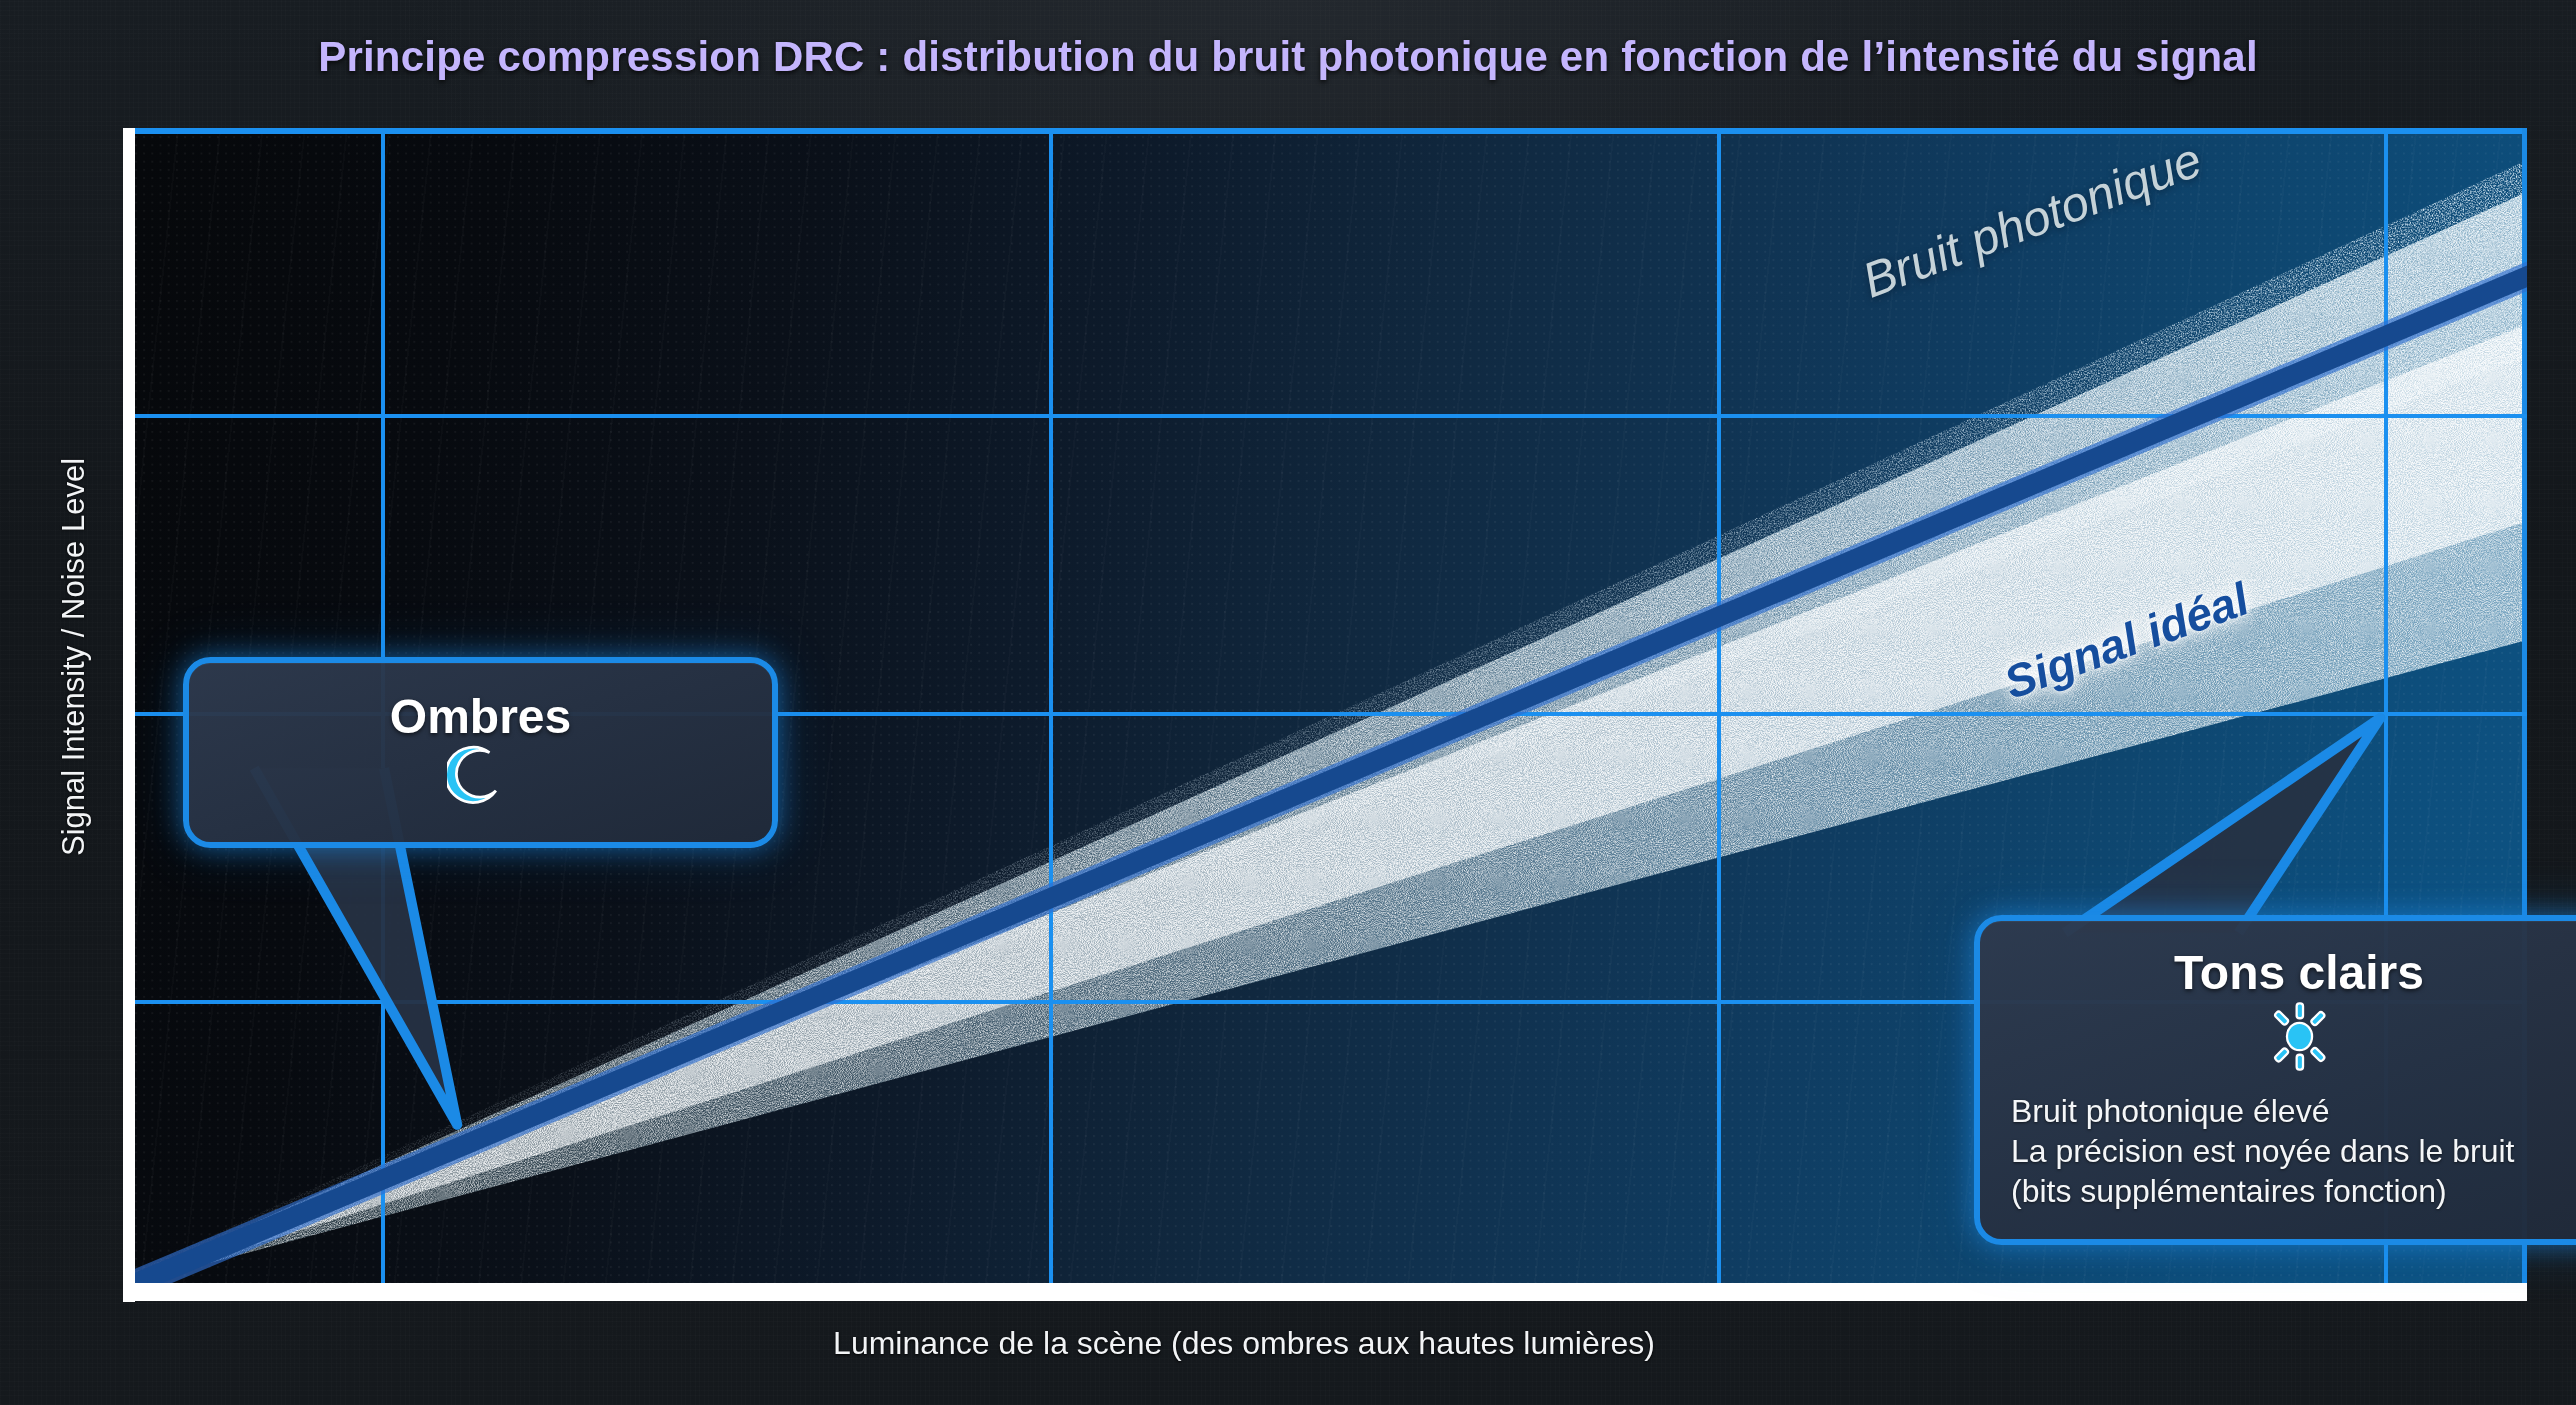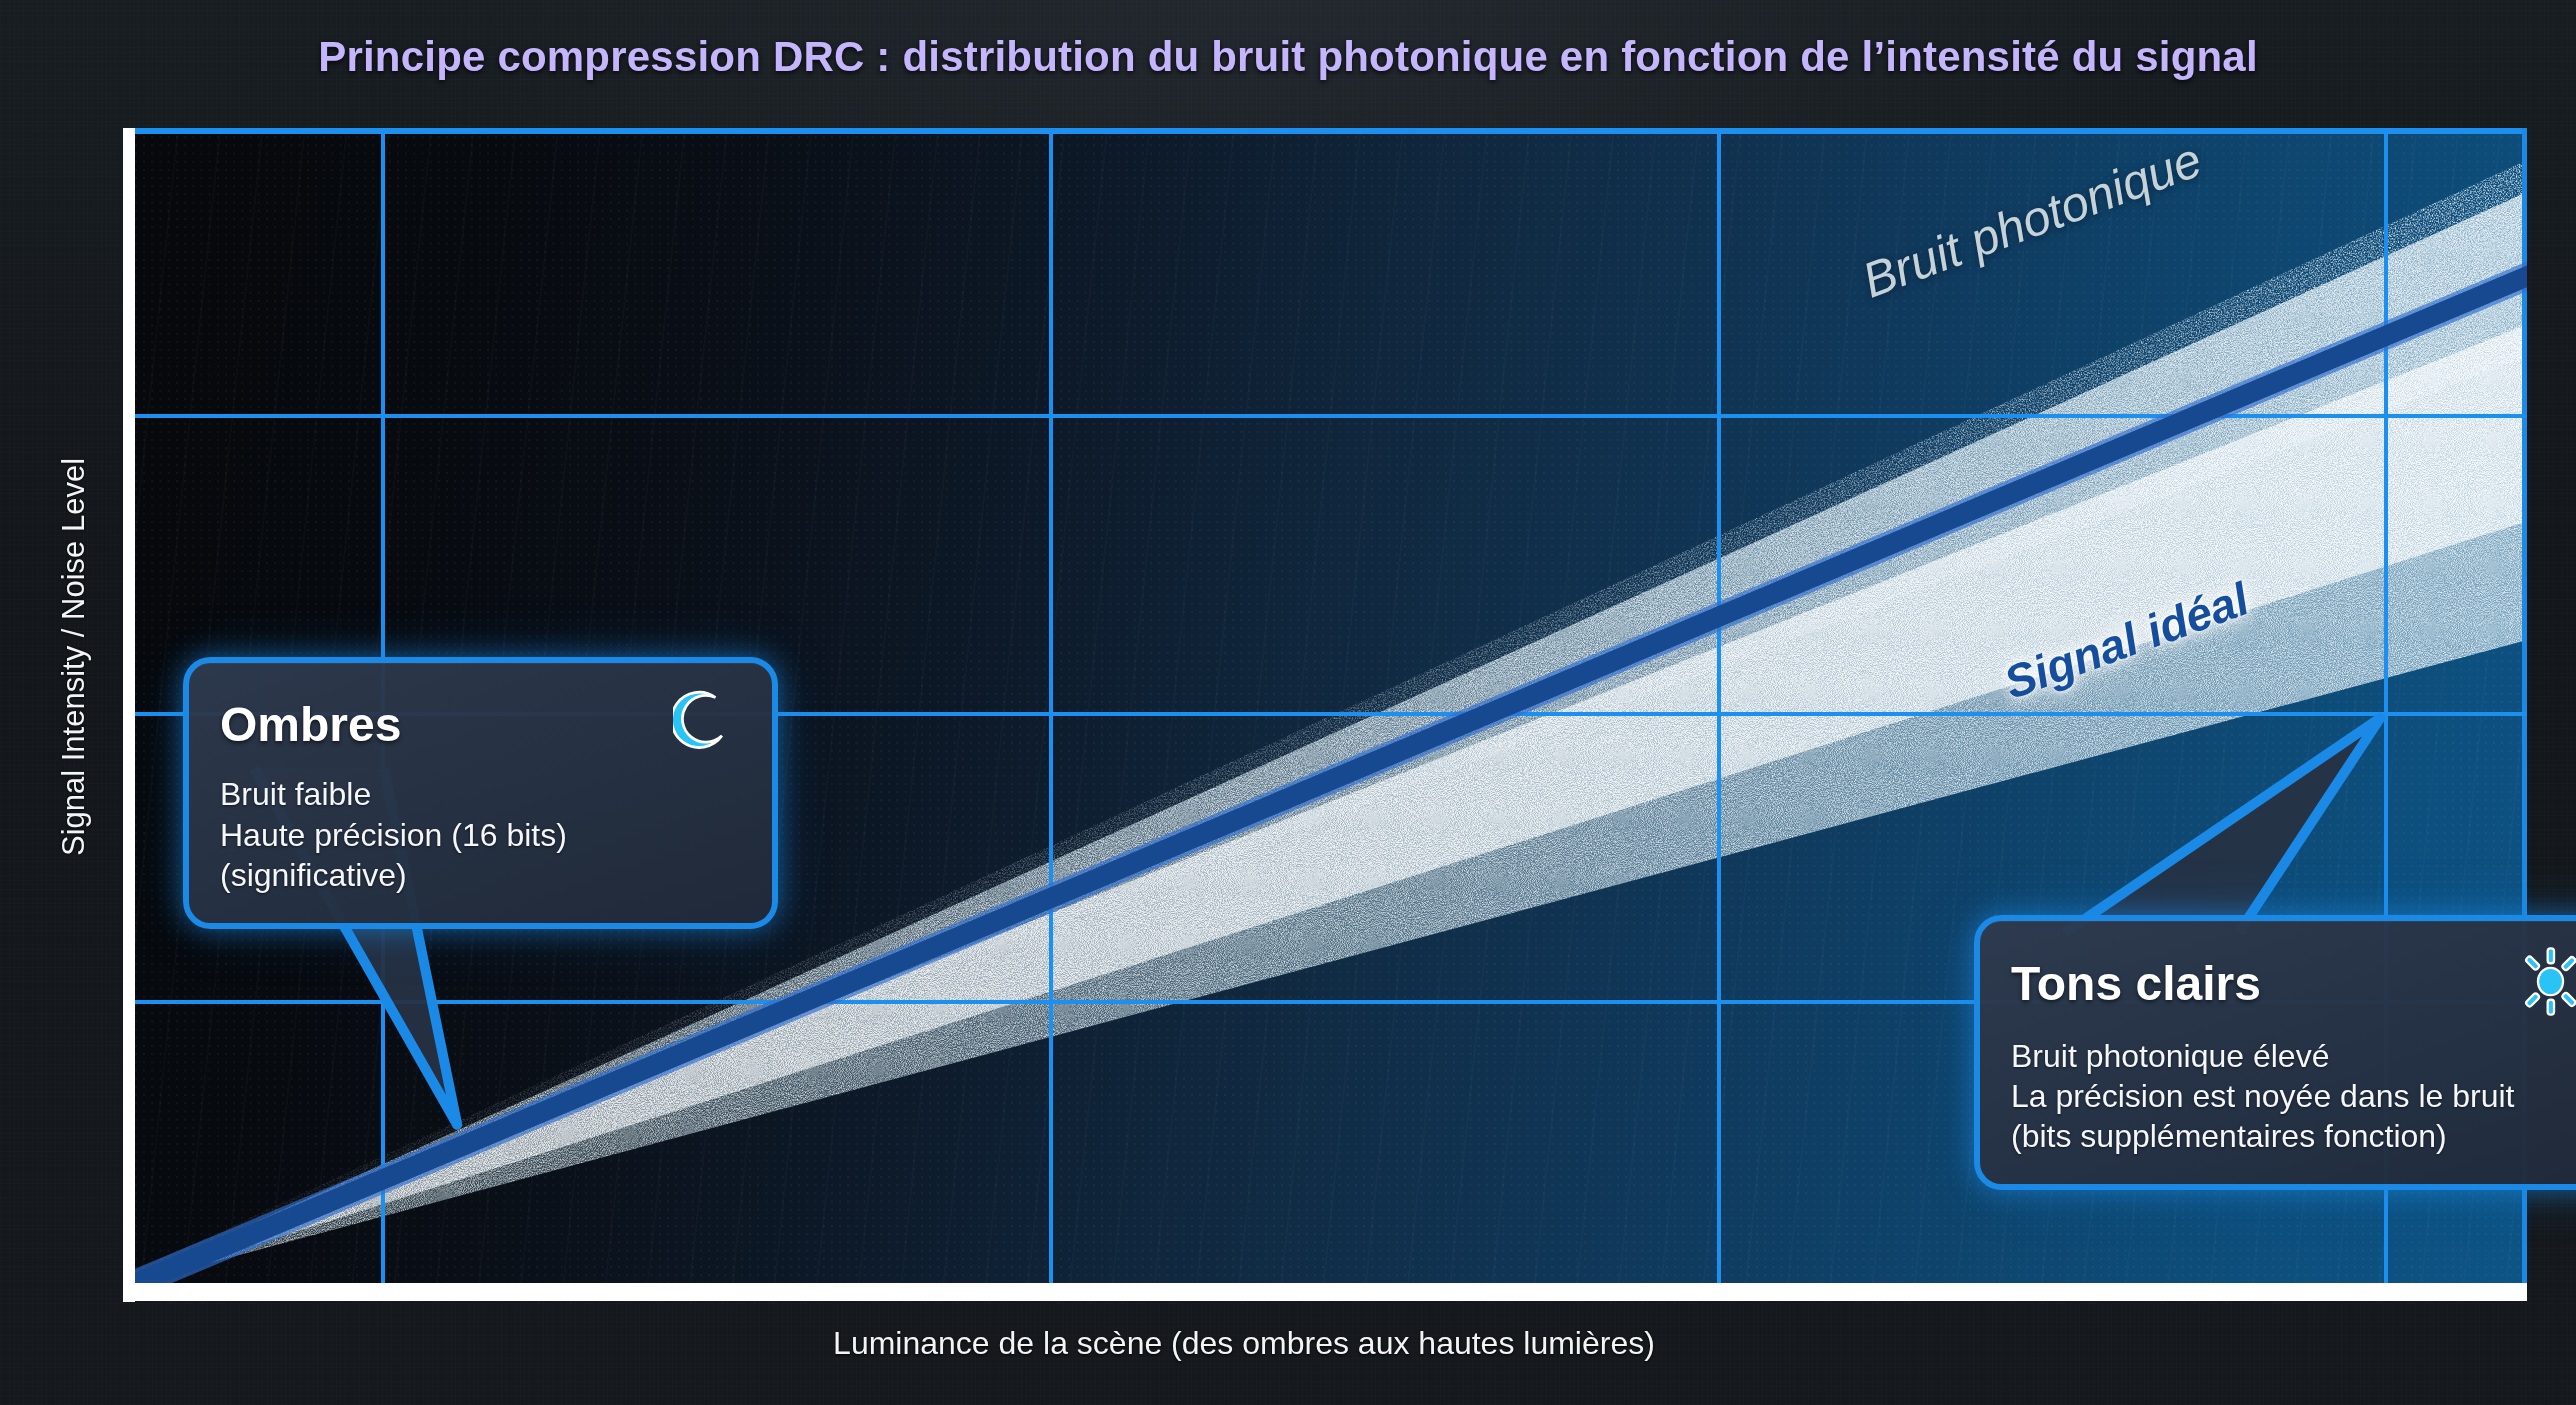--- a/index.html
+++ b/index.html
@@ -79,21 +79,21 @@
     color:#164e9e;font-size:46px;font-weight:bold;font-style:italic;white-space:nowrap;
     transform:rotate(-20deg);transform-origin:0 0;
     text-shadow:0 0 12.8px #fff,0 0 24px #fff,0 0 4.6px #fff;}
 
   
   .callout{position:absolute;border-radius:27.4px;
     background:linear-gradient(160deg,rgba(46,58,78,.96) 0%,rgba(37,48,66,.97) 60%,rgba(32,42,58,.97) 100%);
     border:6.4px solid #1b8ae6;
     box-shadow:0 0 25.6px rgba(27,138,230,.55), 0 0 55px rgba(27,138,230,.22), inset 0 0.9px 0 rgba(255,255,255,.05);
     color:#fff;}
-  .callout .head{display:flex;align-items:center;justify-content:space-between;}
+  .callout .head{display:flex;align-items:center;justify-content:space-between;flex-direction:column;}
   .callout .h{font-size:48px;font-weight:bold;text-shadow:0 1.8px 4.6px rgba(0,0,0,.6);}
   .callout .body{font-size:32px;line-height:1.26;margin-top:14.6px;color:#f4f6f8;
     text-shadow:0 0.9px 2.7px rgba(0,0,0,.6);}
   .callout .body div{white-space:nowrap;}
 
   #callout-ombres{left:183px;top:657px;width:521px;padding:25.6px 31px 27.4px 31px;}
   #callout-tons{left:1974px;top:915px;width:576px;padding:24px 29px 27.4px 31px;}
 
   .icon{flex:0 0 auto;}
 
@@ -208,25 +208,20 @@
 </div>
 
 <div class="callout" id="callout-ombres">
   <div class="head">
     <div class="h">Ombres</div>
     <span class="icon">
       <svg width="68" height="68" viewBox="0 0 64 64">
         <path d="M46 44 A22 22 0 1 1 40 8 A26 26 0 1 0 46 44 Z" fill="#29c3f5" stroke="#ffffff" stroke-width="2.6"></path>
       </svg>
     </span>
-  </div>
-  <div class="body">
-    <div>Bruit faible</div>
-    <div>Haute précision (16 bits)</div>
-    <div>(significative)</div>
   </div>
 </div>
 
 <div class="callout" id="callout-tons">
   <div class="head">
     <div class="h">Tons clairs</div>
     <span class="icon">
       <svg width="73" height="73" viewBox="0 0 64 64">
         <g stroke="#ffffff" stroke-width="2">
           <ellipse cx="32" cy="32" rx="11" ry="12" fill="#29c3f5"></ellipse>

